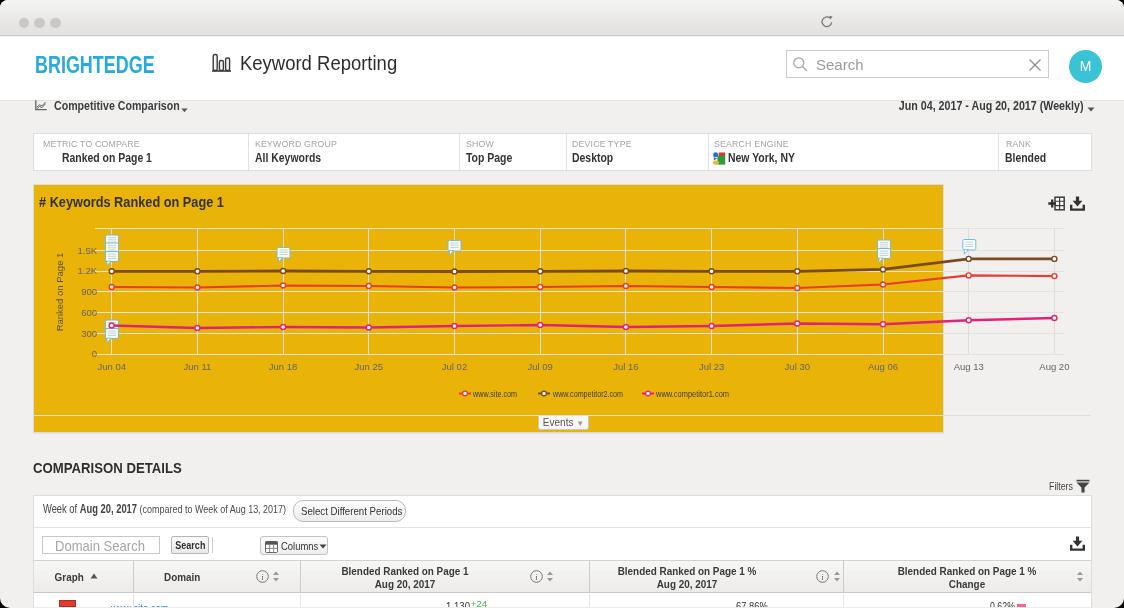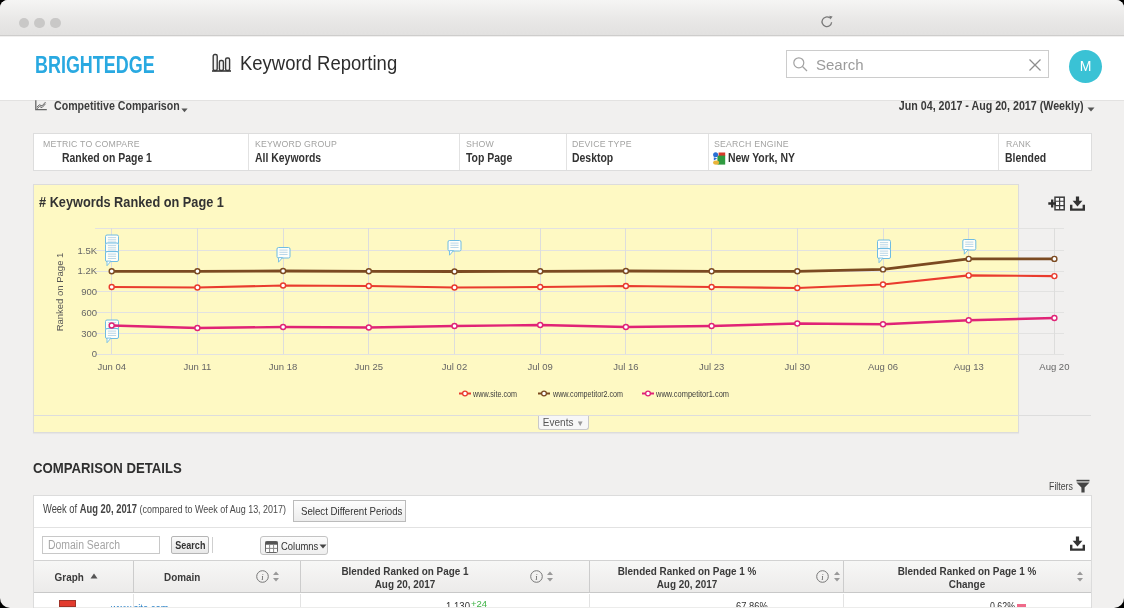--- a/index.html
+++ b/index.html
@@ -43,46 +43,46 @@
 
 #filterbar { position:absolute; left:33px; top:133px; width:1059px; height:38px;
   background:#fff; border:1px solid #ddd; }
 .fsep { position:absolute; top:0; width:1px; height:36px; background:#e2e2e2; }
 .flabel { position:absolute; top:4px; font-size:9.5px; color:#a3a3a2; letter-spacing:0.2px;
   white-space:nowrap; transform:scaleX(0.92); transform-origin:left top; }
 .fval { position:absolute; top:16.5px; font-size:12px; font-weight:bold; color:#333;
   white-space:nowrap; transform:scaleX(0.87); transform-origin:left top; }
 
 
-#chartpanel { position:absolute; left:33px; top:184px; width:986px; height:249px;
-  background:#fef9c3; border:1px solid #dcdcdc; box-shadow:0 1px 1px rgba(0,0,0,0.04); }
+#chartpanel { position:absolute; left:33px; top:184px; width:911px; height:249px;
+  background:#eab308; border:1px solid #dcdcdc; box-shadow:0 1px 1px rgba(0,0,0,0.04); }
 #ctitle { position:absolute; left:5px; top:7.5px; font-size:15px; font-weight:bold;
   color:#333; transform:scaleX(0.85); transform-origin:left top; white-space:nowrap; }
 #eventsline { position:absolute; left:0; top:230px; width:1057px; height:1px; background:#ddd; }
 #eventsbtn { position:absolute; left:504px; top:231px; width:51px; height:14px;
   background:#f7f7f7; border:1px solid #c9c9c9; border-top:none; border-radius:0 0 3px 3px;
   font-size:10px; color:#555; text-align:center; line-height:13px; }
 
 
 #cdtitle { position:absolute; left:33px; top:459px; font-size:15.5px; font-weight:bold;
   color:#2f2f2f; transform:scaleX(0.85); transform-origin:left top; }
 #filters { position:absolute; left:1049px; top:480px; font-size:11px; color:#444; transform:scaleX(0.8); transform-origin:left top; }
 
 #tablepanel { position:absolute; left:33px; top:495px; width:1059px; height:113px;
   background:#fff; border:1px solid #dcdcdc; border-bottom:none; }
 #weekrow { position:absolute; left:9px; top:6px; font-size:12px; color:#444;
   white-space:nowrap; transform:scaleX(0.78); transform-origin:left top; }
 #sdp { position:absolute; left:259px; top:4px; width:113px; height:22px; white-space:nowrap;
-  border:1px solid #bbb; border-radius:0;
+  border:1px solid #bbb; border-radius:10px;
   background:linear-gradient(180deg,#fdfdfd,#ececec);
   font-size:11px; color:#333; line-height:21px; }
 #cdivider { position:absolute; left:0; top:31px; width:1057px; height:1px; background:#e2e2e2; }
 #dsearch { position:absolute; left:8px; top:40px; width:118px; height:18px;
-  border:1px solid #c8c8c8; font-size:12px; color:#a5a5a5; line-height:17px;
-  padding-left:5px; }
+  border:1px solid #c8c8c8; font-size:15px; color:#a5a5a5; line-height:17px;
+  padding-left:12px; }
 #sbtn { position:absolute; left:137px; top:40px; width:38px; height:18px;
   border:1px solid #b5b5b5; border-radius:2px; background:linear-gradient(180deg,#fbfbfb,#e8e8e8);
   font-size:11px; font-weight:bold; color:#333; text-align:center; line-height:17px; }
 #csep { position:absolute; left:178px; top:41px; width:1px; height:16px; background:#cfcfcf; }
 #colbtn { position:absolute; left:190px; top:40px; width:68px; height:19px;
   border:1px solid #c3c3c3; border-radius:3px; background:linear-gradient(180deg,#fcfcfc,#eee);
   font-size:11.5px; color:#333; line-height:18px;margin-left:36px; }
 
 
 #thead { position:absolute; left:0; top:64px; width:1057px; height:33px;

